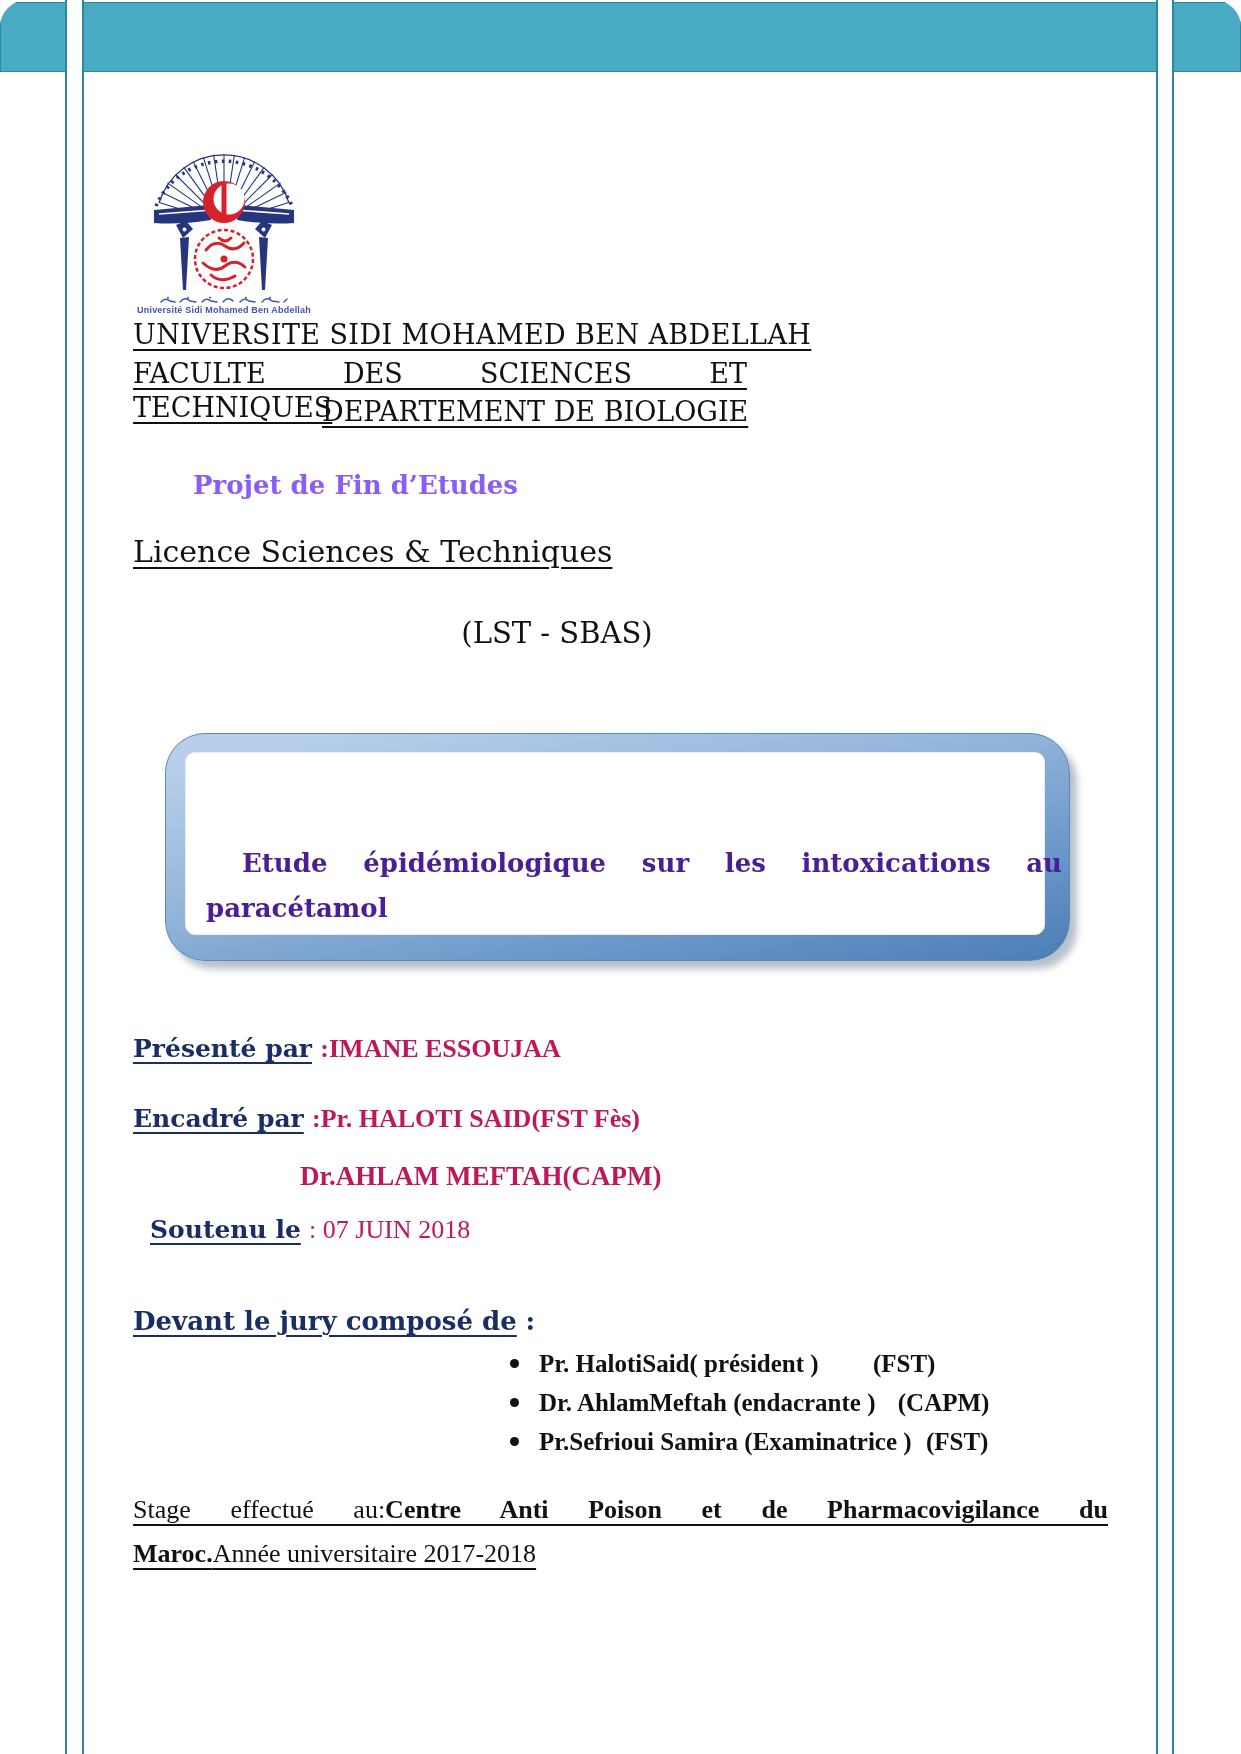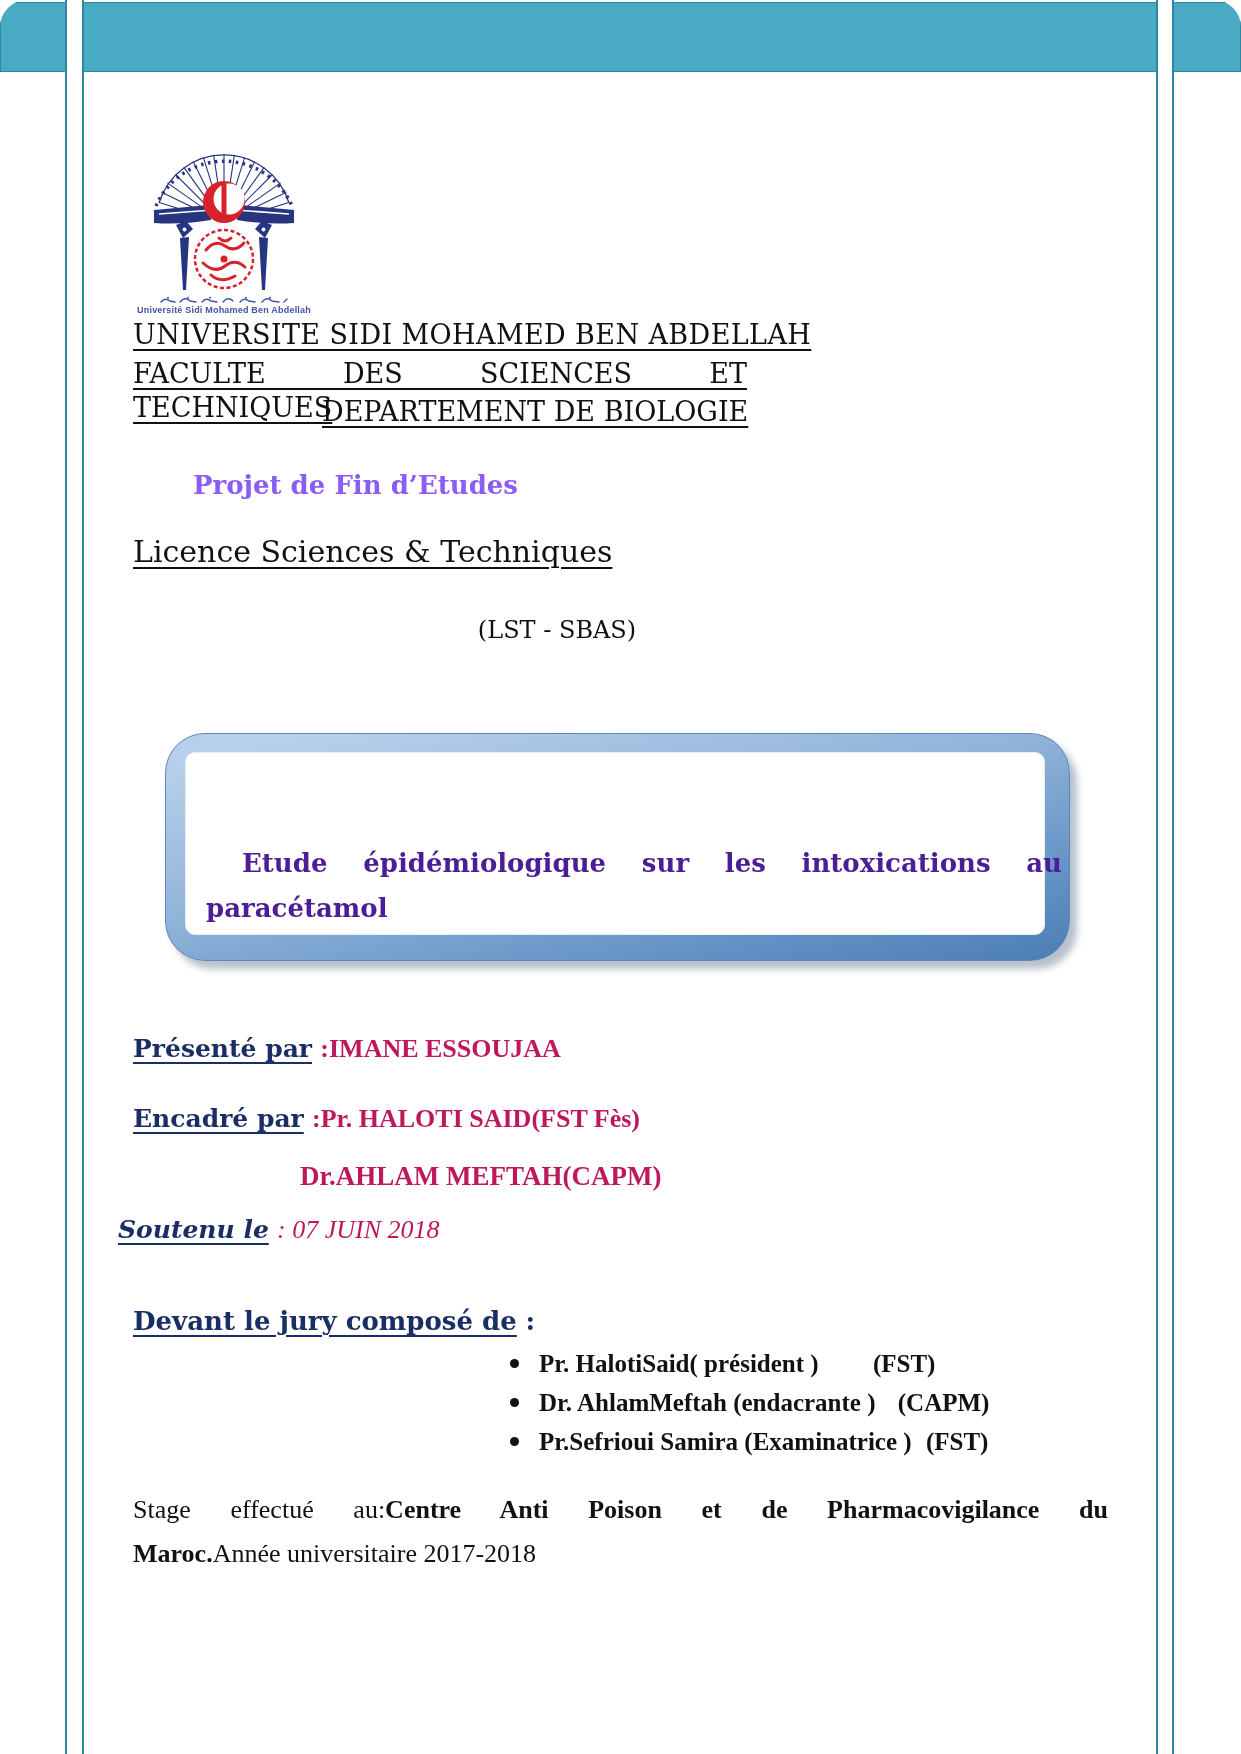--- a/index.html
+++ b/index.html
@@ -24,21 +24,21 @@
   .b{font-weight:bold;}
 
   .h-univ{left:133px;top:318px;font-size:27px;letter-spacing:.4px;line-height:34px;}
   .h-fac {left:133px;top:357px;width:614px;font-size:27px;line-height:34px;
           text-align:justify;text-align-last:justify;}
   .h-dep {left:322px;top:395px;font-size:27px;line-height:34px;}
 
   .projet{left:193px;top:470px;font-size:26px;font-weight:bold;}
   .lic   {left:133px;top:534px;font-size:30px;}
   .sbas  {left:213px;top:576px;font-size:29px;}
-  .lst   {left:132px;top:616px;width:850px;font-size:24px;text-align:center;}
+  .lst   {left:132px;top:616px;width:850px;font-size:29px;text-align:center;}
 
   
   .tbox{left:165px;top:733px;width:903px;height:226px;border-radius:40px;
         background:linear-gradient(168deg,#b7cfea 8%,#94b6db 42%,#6493c6 78%,#4c7db4 100%);
         border:1px solid #5e87b5;
         box-shadow:7px 8px 7px rgba(125,140,160,.55);}
   .tbox-inner{position:absolute;left:19px;top:18px;right:24px;bottom:25px;
         background:#fff;border:1px solid #ececec;border-radius:10px;}
   .title-text{position:absolute;left:20px;top:88px;width:856px;color:#4c1d95;
         font-size:26px;font-weight:bold;line-height:45px;}
@@ -49,38 +49,38 @@
   .row{font-size:26px;line-height:36px;}
   .lbl{font-family:"DejaVu Serif",serif;font-weight:bold;color:#1a2e66;
        text-decoration:underline;text-decoration-thickness:2px;text-underline-offset:5px;
        font-size:25px;}
   .val{font-family:"Liberation Serif",serif;font-weight:bold;color:#be185d;}
   .val.reg{font-weight:normal;}
 
   .r-pres{left:133px;top:1030px;}
   .r-enc {left:133px;top:1100px;}
   .r-dr  {left:300px;top:1158px;font-size:27px;}
-  .r-sout{left:118px;top:1211px;font-style:italic;}
+  .r-sout{left:150px;top:1211px;}
   .r-jury{left:133px;top:1303px;font-size:27px;}
   .r-jury .lbl{font-size:26px;}
 
   
   .jury{left:508px;top:1344px;font-family:"Liberation Serif",serif;font-weight:bold;
         font-size:25px;}
   .jury-row{position:relative;padding-left:31px;line-height:39px;}
   .jury-row .dot{position:absolute;left:2px;top:15px;width:9px;height:9px;border-radius:50%;
         background:#111;}
   .jury-row:nth-child(1) .org{margin-left:48px;}
   .jury-row:nth-child(2) .org{margin-left:16px;}
   .jury-row:nth-child(3) .org{margin-left:8px;}
 
   
   .stage{left:133px;top:1488px;width:975px;font-family:"Liberation Serif",serif;
          font-size:26px;line-height:44px;color:#111;}
-  .stage div{text-decoration-thickness:2px;text-underline-offset:6px;}
+  .stage div{text-decoration:underline;text-decoration-thickness:2px;text-underline-offset:6px;}
   .stage .l1{text-align:justify;text-align-last:justify;}
 
   
   .logo{left:118px;top:126px;width:212px;text-align:center;}
   .logo svg{display:block;margin:0 auto;}
   .logo .caption-ar{margin-top:2px;}
   .logo .caption-fr{font-family:"Liberation Sans",sans-serif;font-size:9px;color:#4253a5;
         font-weight:bold;letter-spacing:.2px;}
 </style>
 </head>

